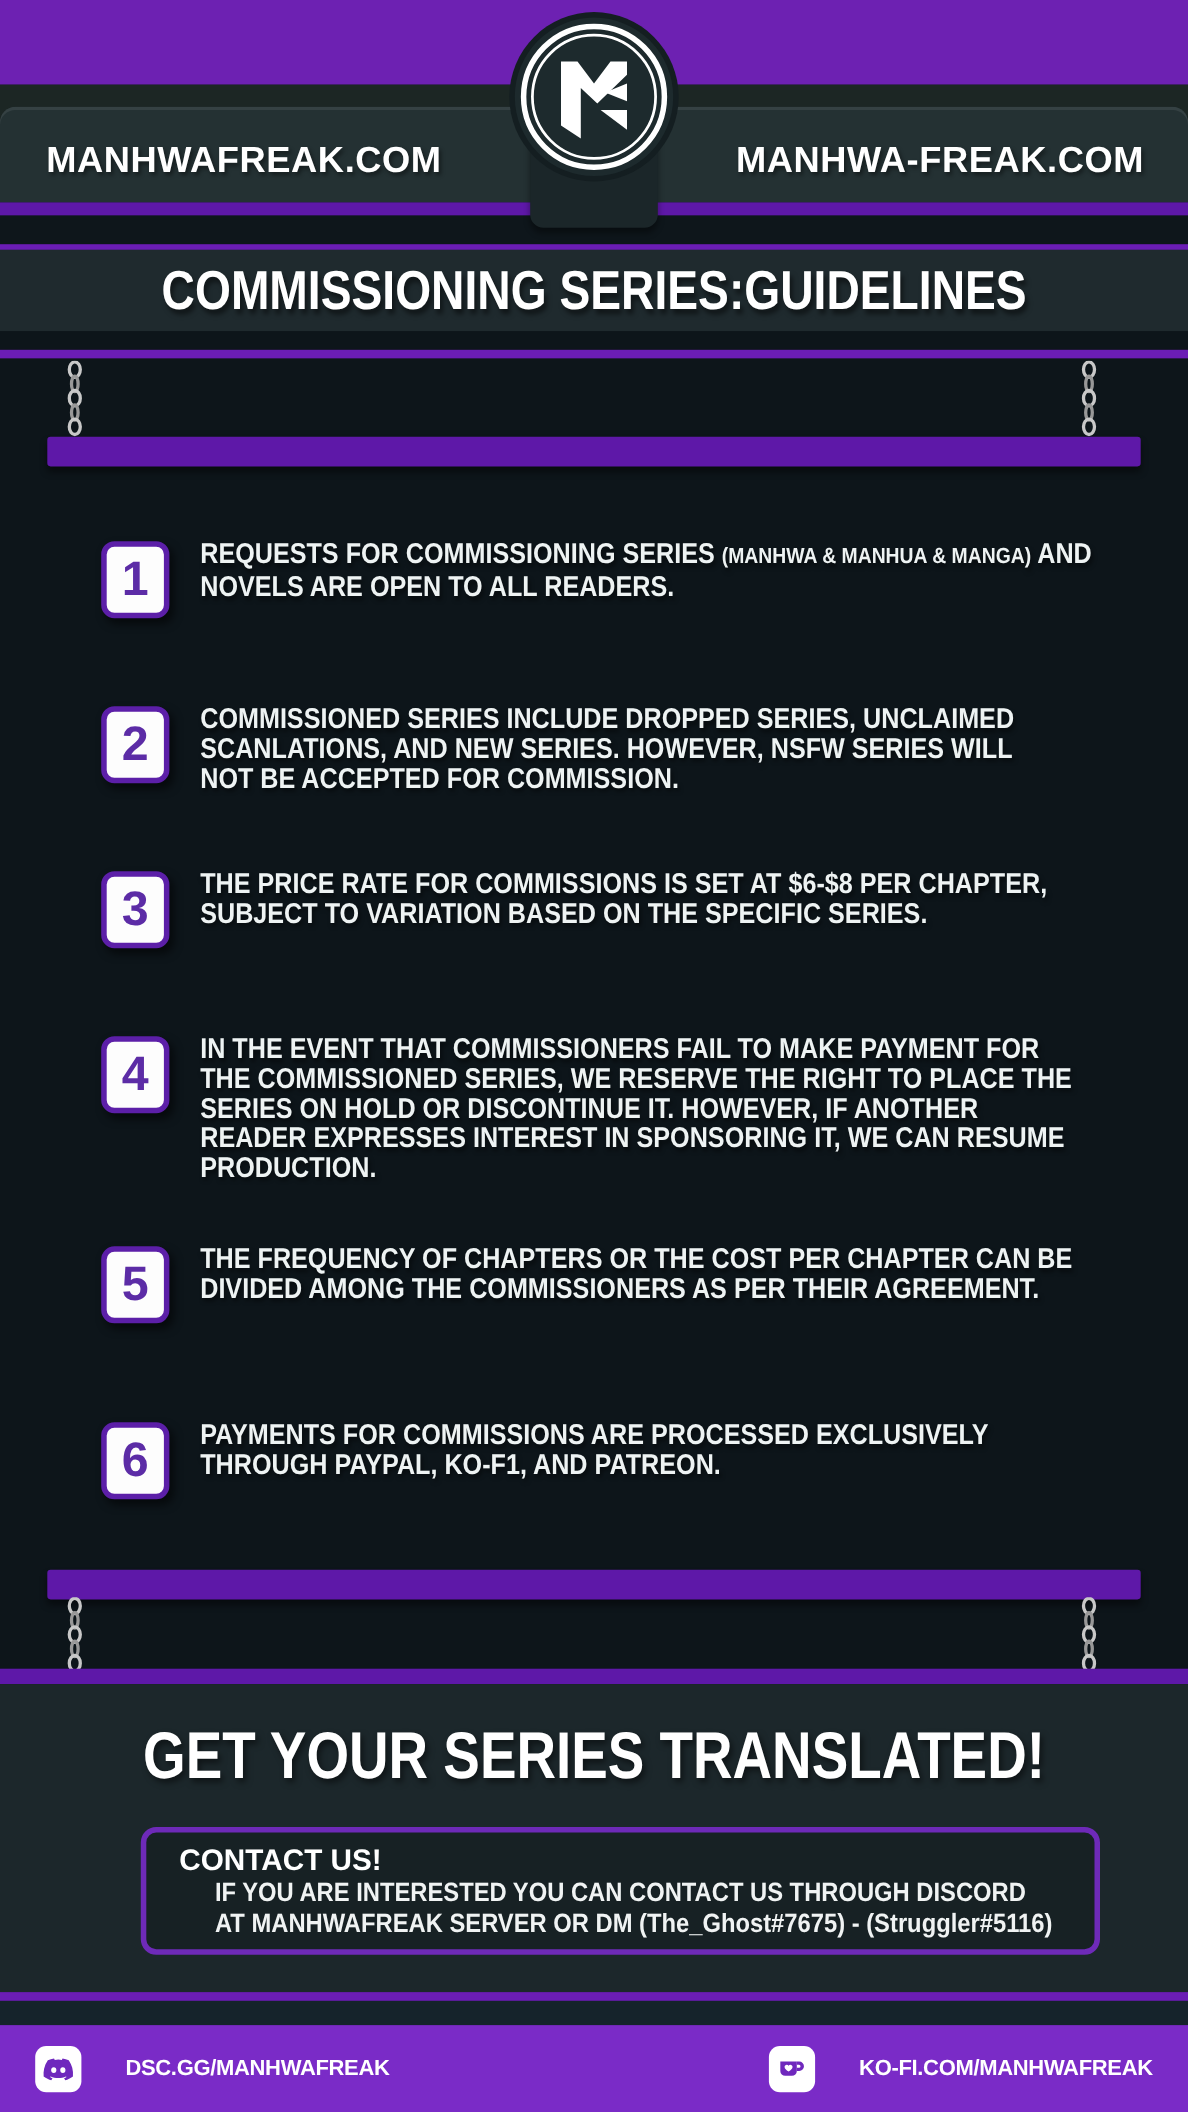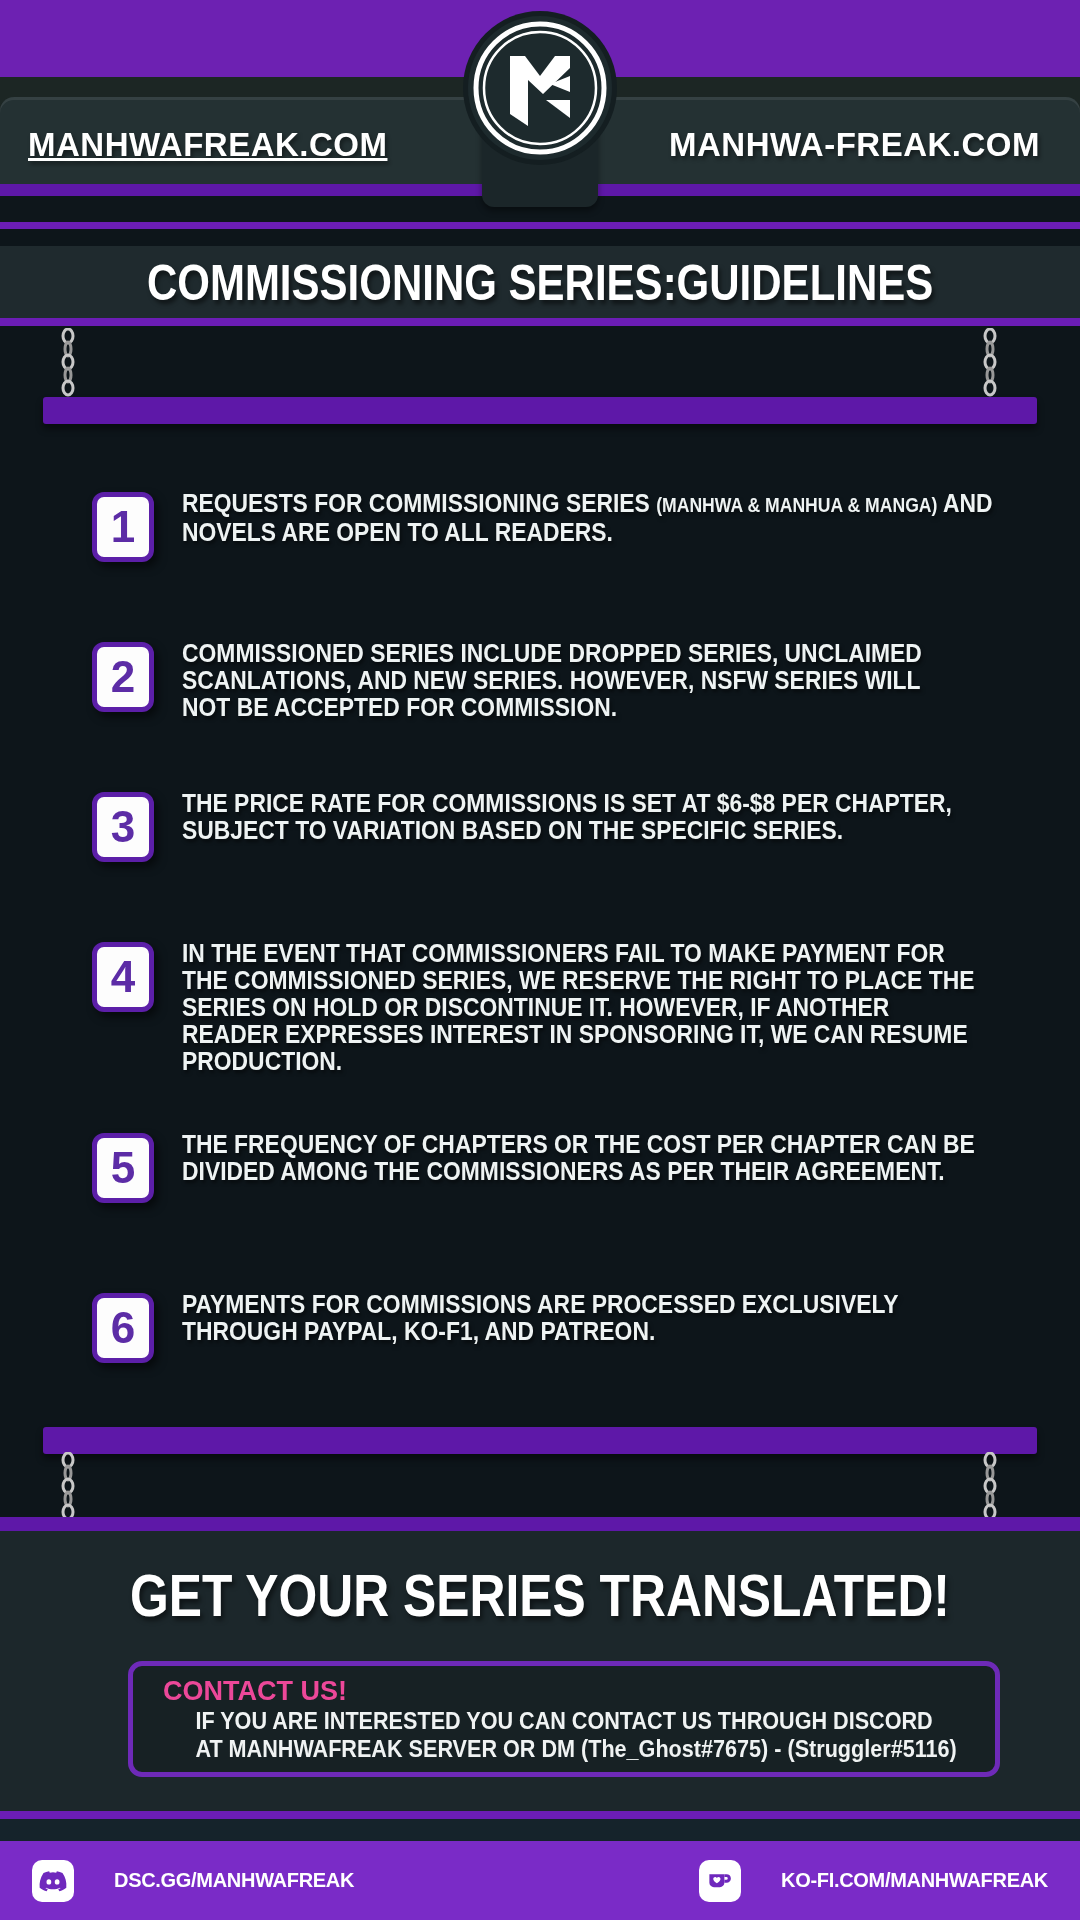--- a/index.html
+++ b/index.html
@@ -6,32 +6,32 @@
   .page{position:relative;width:1080px;height:1920px;overflow:hidden;
         background:#0d151a;font-family:"Liberation Sans","DejaVu Sans",sans-serif;color:#eef3f3;}
 
   
   .top-purple{position:absolute;left:0;top:0;width:1080px;height:77px;background:#6d21b2;}
   .header{position:absolute;left:0;top:77px;width:1080px;height:107px;background:#1c2624;}
   .header-inner{position:absolute;left:0;top:20px;right:0;bottom:0;background:#243133;
                 border-radius:14px 14px 0 0;box-shadow:inset 0 3px 0 rgba(255,255,255,.08);}
   .site{position:absolute;bottom:20px;font-size:33px;font-weight:bold;letter-spacing:.5px;
         color:#fff;text-shadow:2px 3px 4px rgba(0,0,0,.45);}
-  .site.left{left:28px;text-decoration:underline;}
+  .site.left{left:42px;}
   .site.right{right:40px;margin-top:29px;}
   .logo-tab{position:absolute;left:482px;top:60px;width:116px;height:147px;background:#1b2629;
             border-radius:0 0 12px 12px;z-index:3;box-shadow:0 4px 6px rgba(0,0,0,.4);}
   .logo{position:absolute;left:462px;top:10px;width:156px;height:156px;z-index:4;}
 
   
   .stripe1{position:absolute;left:0;top:184px;width:1080px;height:12px;background:#5e18a8;}
   .gap1{position:absolute;left:0;top:196px;width:1080px;height:26px;background:#0e161b;}
   .line{background:#6b1db5;}
   .l1{position:absolute;left:0;top:222px;width:1080px;height:7px;}
-  .title-band{position:absolute;left:0;top:246px;width:1080px;height:74px;background:#1f2a2e;
+  .title-band{position:absolute;left:0;top:227px;width:1080px;height:74px;background:#1f2a2e;
               display:flex;align-items:center;justify-content:center;}
   .title-band h1{margin:0;font-size:50px;font-weight:bold;letter-spacing:0;color:#fff;white-space:nowrap;
                  transform:scaleX(.84);transform-origin:50% 50%;text-shadow:3px 4px 5px rgba(0,0,0,.5);}
   .l2{position:absolute;left:0;top:318px;width:1080px;height:8px;}
 
   
   .content{position:absolute;left:0;top:326px;width:1080px;height:1191px;background:#0d151a;}
   .bar{position:absolute;left:43px;width:994px;height:27px;background:#5e18a8;border-radius:3px;
        box-shadow:0 5px 7px rgba(0,0,0,.45);}
   .bar-top{top:71px;}
@@ -53,21 +53,21 @@
   .i4 .gtext{width:915px;} .i5 .gtext{width:950px;} .i6 .gtext{width:900px;}
 
   
   .full-line{position:absolute;left:0;top:1517px;width:1080px;height:14px;background:#5e18a8;}
   .cta{position:absolute;left:0;top:1531px;width:1080px;height:280px;background:#1c272b;}
   .cta h2{position:absolute;left:0;top:30px;width:1080px;margin:0;text-align:center;font-size:60px;
           font-weight:bold;color:#fff;white-space:nowrap;transform:scaleX(.83);transform-origin:50% 50%;
           text-shadow:3px 4px 6px rgba(0,0,0,.5);}
   .contact-box{position:absolute;left:128px;top:130px;width:814px;height:96px;border:5px solid #6e2ab8;
                border-radius:14px;background:rgba(0,0,0,.15);padding:10px 18px 0 30px;box-sizing:content-box;}
-  .contact-title{font-size:27px;font-weight:bold;color:#ec4899;}
+  .contact-title{font-size:27px;font-weight:bold;color:#ffffff;}
   .contact-line{font-size:24px;font-weight:bold;color:#f0f3f3;padding-left:36px;line-height:28px;
                 white-space:nowrap;transform:scaleX(.9);transform-origin:0 50%;}
 
   
   .footer-line{position:absolute;left:0;top:1811px;width:1080px;height:8px;background:#6b1db5;}
   .gap2{position:absolute;left:0;top:1819px;width:1080px;height:22px;background:#15232b;}
   .footer{position:absolute;left:0;top:1841px;width:1080px;height:79px;background:#7a2bc7;
           display:flex;align-items:center;justify-content:space-between;padding:0 32px;box-sizing:border-box;}
   .flink{display:flex;align-items:center;gap:11px;cursor:pointer;}
   .ficon{flex:none;width:42px;height:42px;background:#fff;border-radius:10px;

